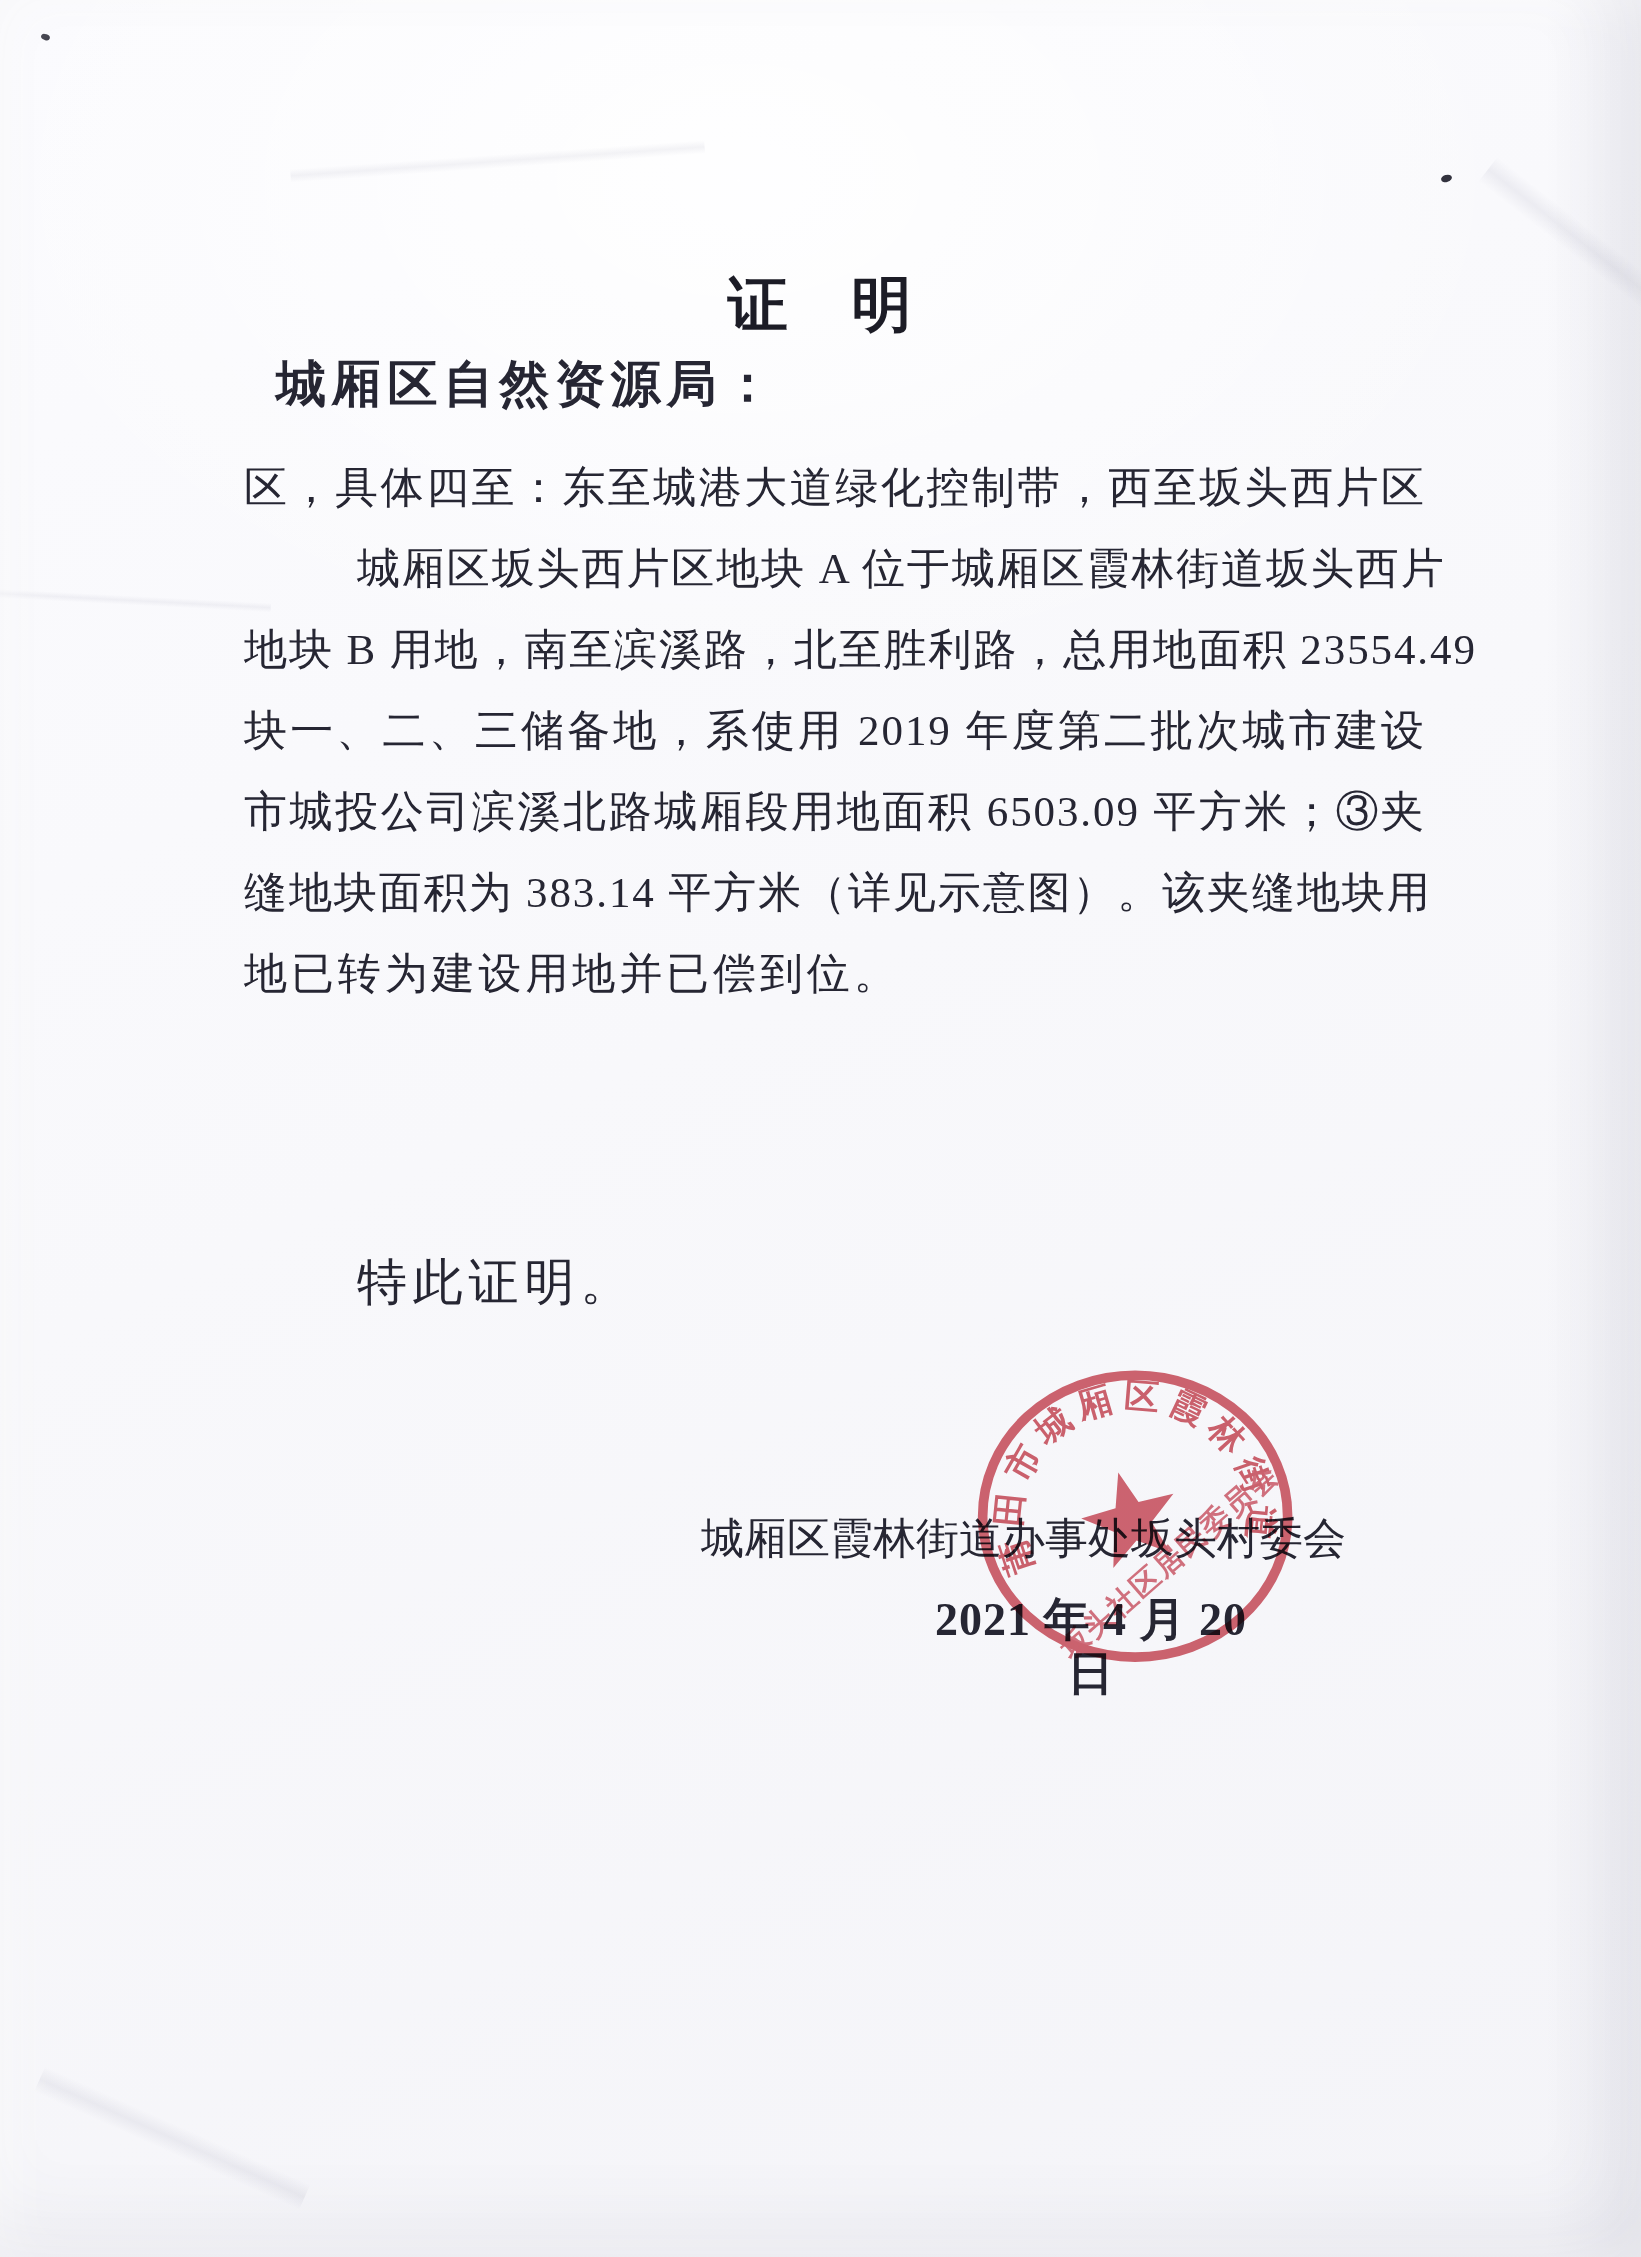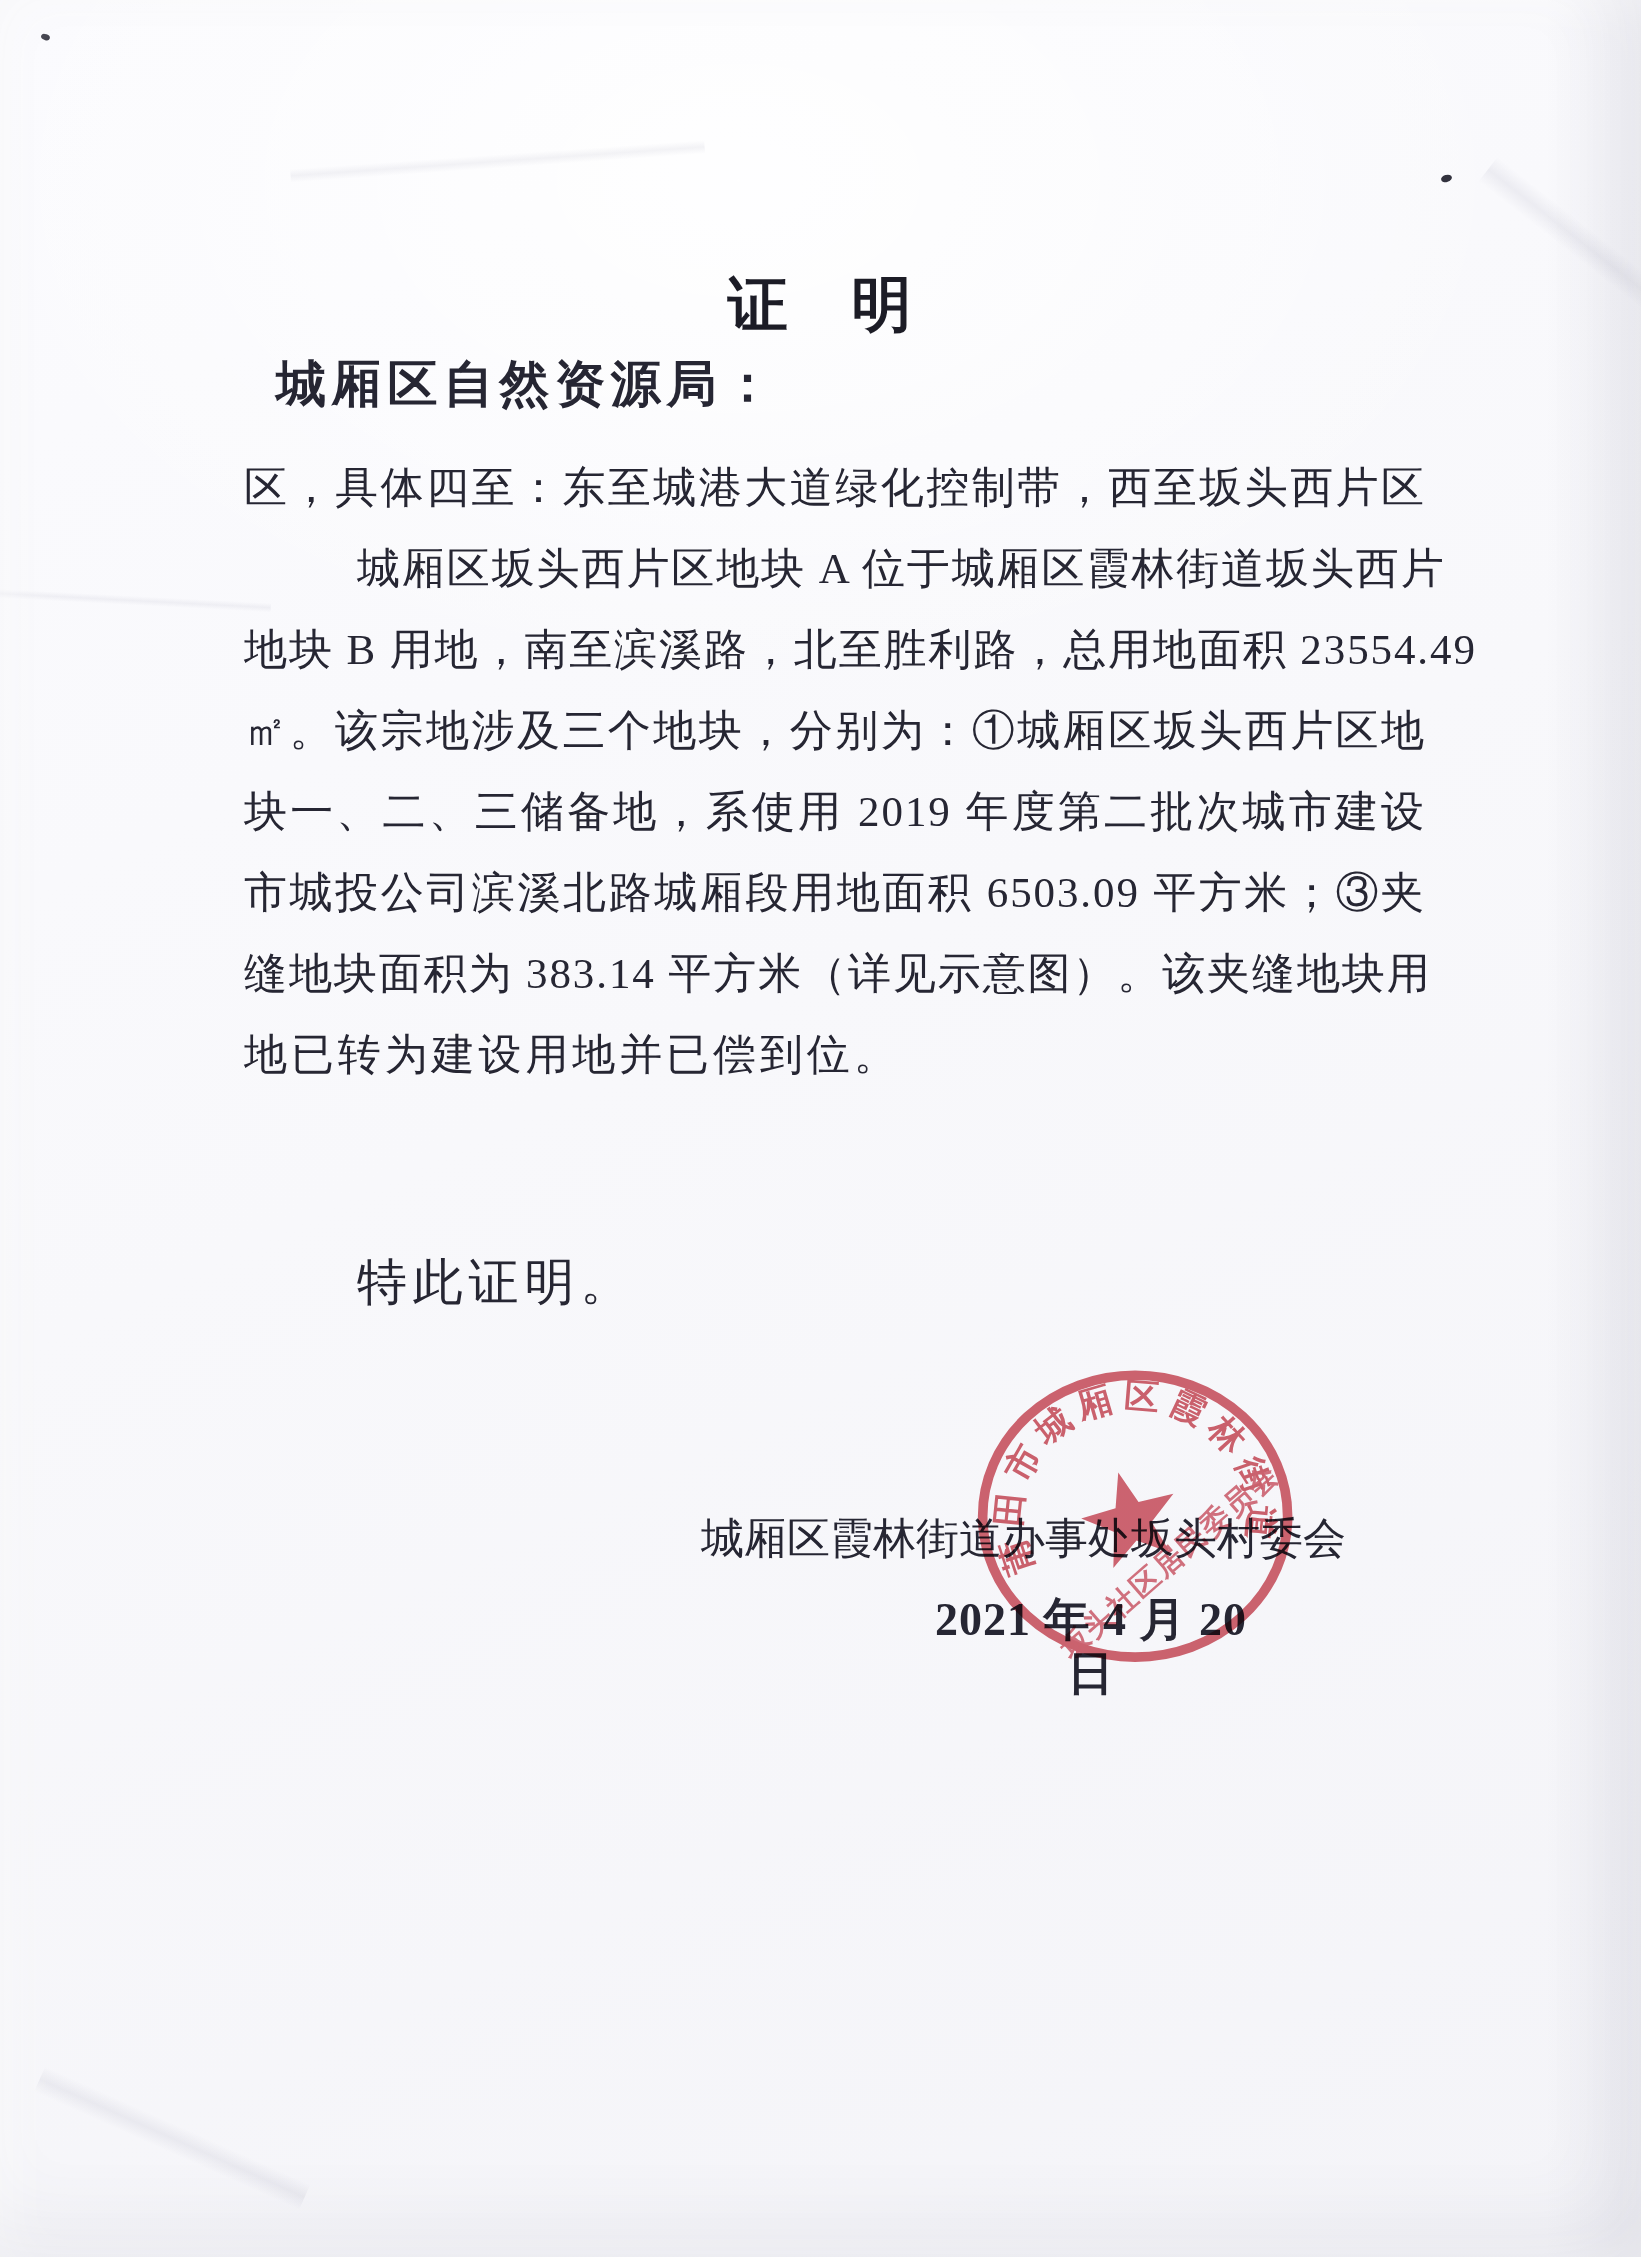--- a/index.html
+++ b/index.html
@@ -83,21 +83,20 @@
   <div class="speck speck-2"></div>
 
   <div class="doc-title">证　明</div>
 
   <div class="salutation">城厢区自然资源局：</div>
 
   <div class="body-block">
     <div class="body-line">区，具体四至：东至城港大道绿化控制带，西至坂头西片区</div>
     <div class="body-line indent">城厢区坂头西片区地块 A 位于城厢区霞林街道坂头西片</div>
     <div class="body-line">地块 B 用地，南至滨溪路，北至胜利路，总用地面积 23554.49</div>
-    <div class="body-line">㎡。该宗地涉及三个地块，分别为：①城厢区坂头西片区地</div>
     <div class="body-line">块一、二、三储备地，系使用 2019 年度第二批次城市建设</div>
     <div class="body-line">市城投公司滨溪北路城厢段用地面积 6503.09 平方米；③夹</div>
     <div class="body-line">缝地块面积为 383.14 平方米（详见示意图）。该夹缝地块用</div>
     <div class="body-line last">地已转为建设用地并已偿到位。</div>
   </div>
 
   <div class="closing">特此证明。</div>
 
   <div class="signature">城厢区霞林街道办事处坂头村委会</div>
 

